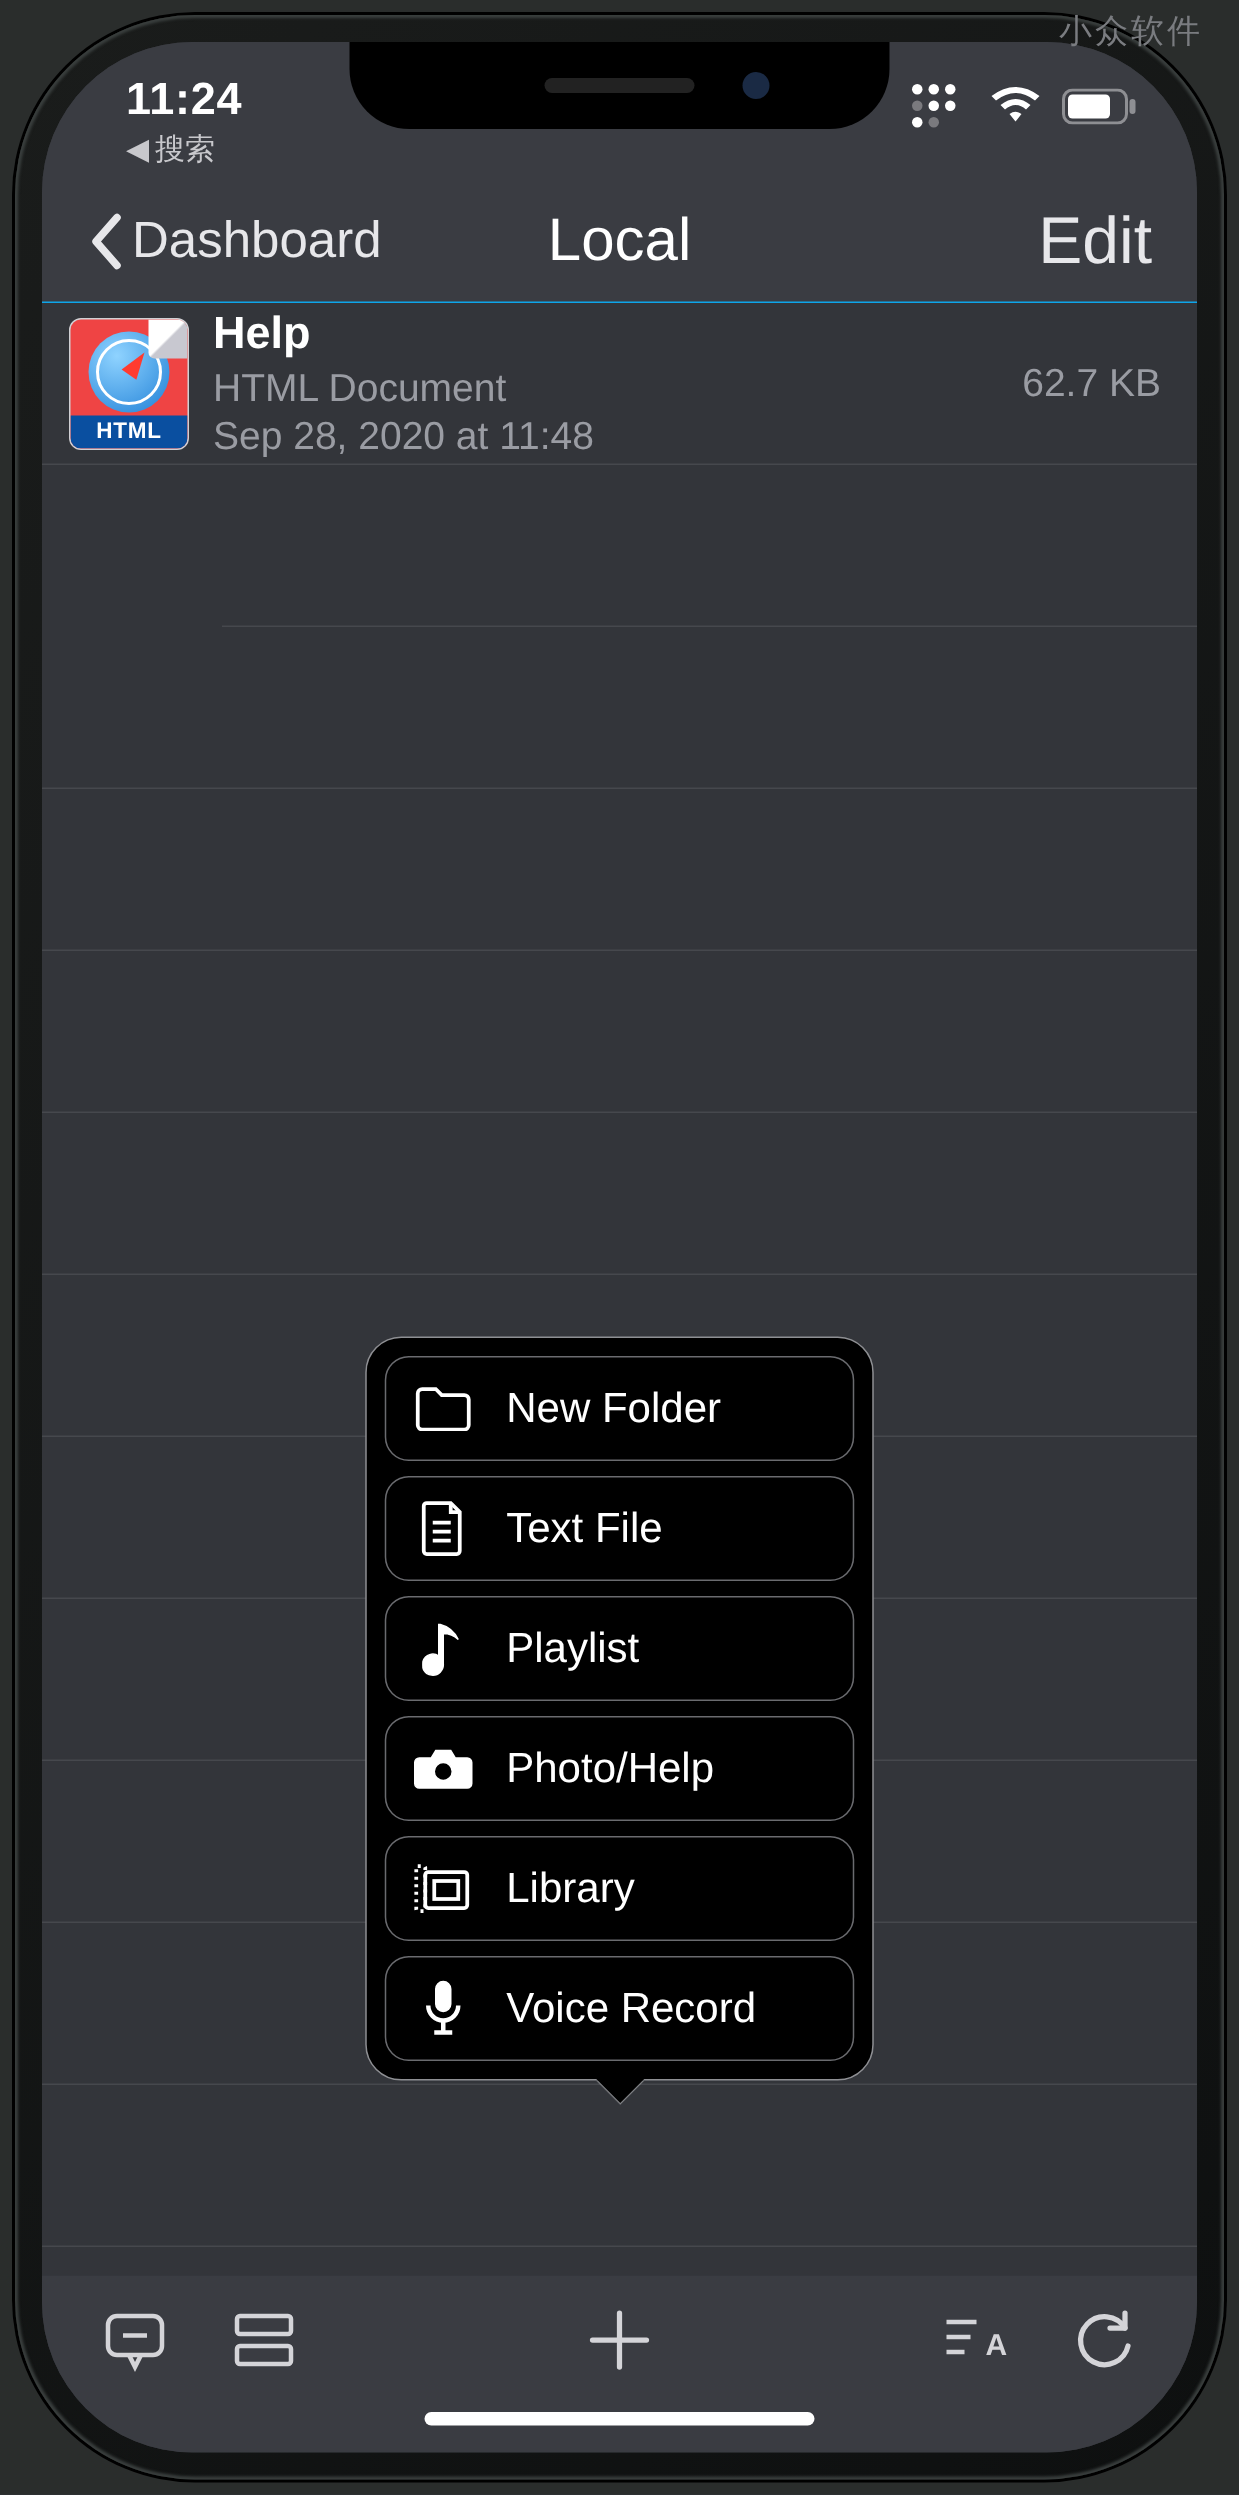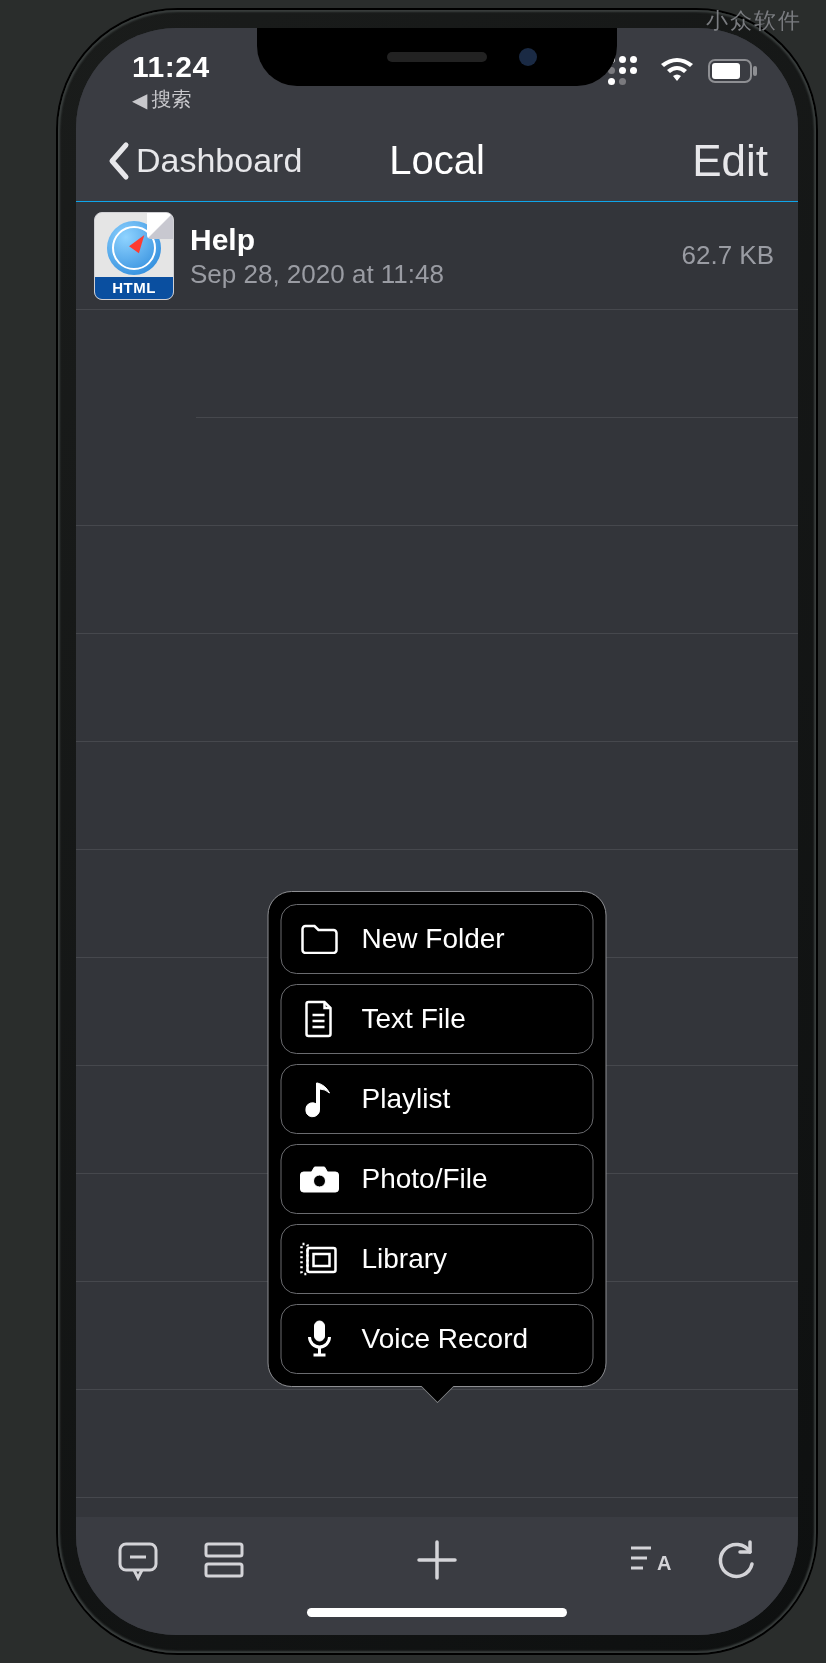--- a/index.html
+++ b/index.html
@@ -13,21 +13,20 @@
     padding: 10px;
   }
   .device {
     width: 806px;
     height: 1643px;
     background: linear-gradient(135deg,#1a1c1b,#0e1010);
     border-radius: 120px;
     padding: 18px;
     position: relative;
     box-shadow: inset 0 0 2px 2px #3a3f3e, 0 0 0 2px #000;
-    margin-left: 48px;
   }
   .screen {
     width: 100%;
     height: 100%;
     background: #33353a;
     border-radius: 100px;
     overflow: hidden;
     position: relative;
     display: flex;
     flex-direction: column;
@@ -122,21 +121,21 @@
     border-bottom: 1px solid #46484d;
     display: flex;
     align-items: center;
     padding: 0 24px 0 18px;
     gap: 16px;
   }
   .row.empty { padding:0; }
   .row.short { margin-left: 120px; }
   .html-icon {
     width: 80px; height: 88px;
-    background: #e5e5e5;
+    background: #ef4444;
     border-radius: 8px;
     position: relative;
     overflow:hidden;
     flex-shrink:0;
     border:1px solid #d0d0d4;
   }
   .html-icon .fold {
     position:absolute; top:0; right:0; width:26px; height:26px;
     background: linear-gradient(135deg,#fff 0%,#fff 48%,#c8c8d0 52%,#c8c8d0 100%);
     border-bottom-left-radius:4px;
@@ -292,20 +291,21 @@
           <div class="globe">
               <div class="compass">
                 <div class="needle"></div>
               </div>
             </div>
           <div class="fold"></div>
           <div class="label">HTML</div>
         </div>
         <div class="file-meta">
           <div class="fname">Help</div>
+          <div>HTML Document</div>
           <div>Sep 28, 2020 at 11:48</div>
         </div>
         <div class="file-size">62.7 KB</div>
       </div>
       <div class="row empty short"></div>
       <div class="row empty"></div>
       <div class="row empty"></div>
       <div class="row empty"></div>
       <div class="row empty"></div>
       <div class="row empty"></div>
@@ -344,21 +344,21 @@
           </span>
           <span>Playlist</span>
         </div>
         <div class="popup-item">
           <span class="picon">
             <svg width="40" height="30" viewBox="0 0 40 30" stroke="none">
                 <path d="M4 8 H12 L15 3 H25 L28 8 H36 a3 3 0 0 1 3 3 V25 a3 3 0 0 1 -3 3 H4 a3 3 0 0 1 -3 -3 V11 a3 3 0 0 1 3 -3 Z" fill="#fff"></path>
                 <circle cx="20" cy="17" r="6" fill="#000"></circle>
               </svg>
           </span>
-          <span>Photo/File</span>
+          <span>Photo/Help</span>
         </div>
         <div class="popup-item">
           <span class="picon">
             <svg width="40" height="34" viewBox="0 0 40 34" fill="none" stroke-width="2.5">
                 <rect x="8" y="6" width="28" height="24" rx="2"></rect>
                 <rect x="2" y="2" width="6" height="30" rx="1" stroke-dasharray="2 3"></rect>
                 <rect x="14" y="12" width="16" height="12"></rect>
               </svg>
           </span>
           <span>Library</span>

